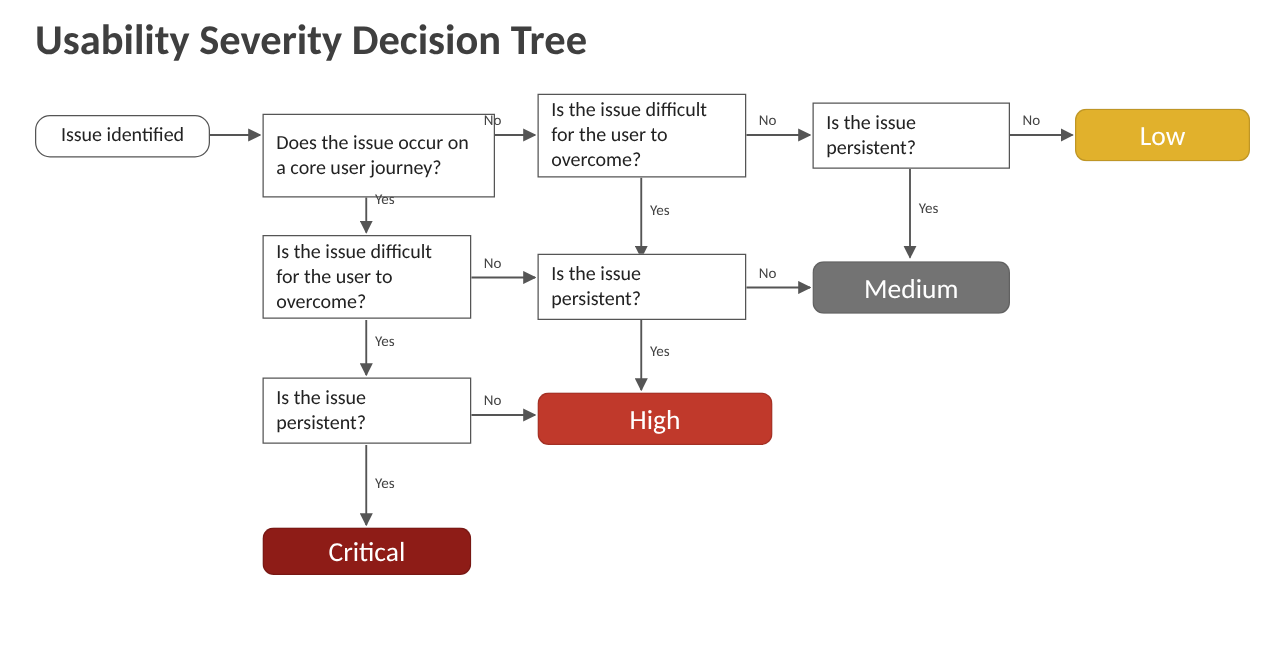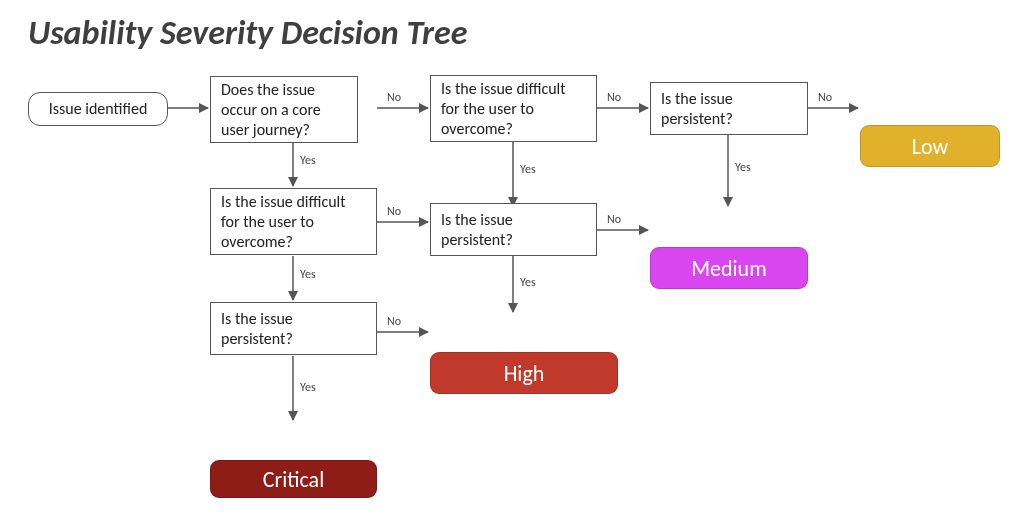--- a/index.html
+++ b/index.html
@@ -12,21 +12,20 @@
     color: #3a3a3a;
     overflow: hidden;
   }
   .title {
     position: absolute;
     left: 28px;
     top: 12px;
     font-size: 34px;
     font-weight: 700;
     color: #3f3f3f;
-    font-style: italic;
   }
   svg.canvas {
     position: absolute;
     left: 0;
     top: 0;
     width: 1024px;
     height: 523px;
   }
   .node {
     position: absolute;
@@ -49,21 +48,20 @@
   .result {
     position: absolute;
     box-sizing: border-box;
     border-radius: 9px;
     display: flex;
     align-items: center;
     justify-content: center;
     font-size: 22px;
     color: #ffffff;
     border: 1px solid rgba(0,0,0,0.15);
-    margin-top: 38px;
   }
   .edge-label {
     position: absolute;
     font-size: 12px;
     color: #444;
   }
 </style>
 </head>
 <body>
 
@@ -102,21 +100,21 @@
     <line x1="377" y1="332" x2="428" y2="332"></line>
 
     <line x1="293" y1="356" x2="293" y2="420"></line>
   </g>
 </svg>
 
 <div class="node start" style="left:28px; top:92px; width:140px; height:34px;">
   <span>Issue identified</span>
 </div>
 
-<div class="node" style="left:210px; top:76px; width:148px; height:67px;">
+<div class="node" style="left:210px; top:91px; width:186px; height:67px;">
   <span>Does the issue occur on a core user journey?</span>
 </div>
 
 <div class="node" style="left:430px; top:75px; width:167px; height:67px;">
   <span>Is the issue difficult for the user to overcome?</span>
 </div>
 
 <div class="node" style="left:650px; top:82px; width:158px; height:53px;">
   <span>Is the issue persistent?</span>
 </div>
@@ -130,21 +128,21 @@
 </div>
 
 <div class="node" style="left:210px; top:302px; width:167px; height:53px;">
   <span>Is the issue persistent?</span>
 </div>
 
 <div class="result" style="left: 860px; top: 87px; width: 140px; height: 42px; background: rgb(225, 177, 44);">
   <span>Low</span>
 </div>
 
-<div class="result" style="left: 650px; top: 209px; width: 158px; height: 42px; background: #d946ef;">
+<div class="result" style="left: 650px; top: 209px; width: 158px; height: 42px; background: #737373;">
   <span>Medium</span>
 </div>
 
 <div class="result" style="left: 430px; top: 314px; width: 188px; height: 42px; background: rgb(192, 57, 43);">
   <span>High</span>
 </div>
 
 <div class="result" style="left: 210px; top: 422px; width: 167px; height: 38px; background: rgb(142, 28, 23);">
   <span>Critical</span>
 </div>

